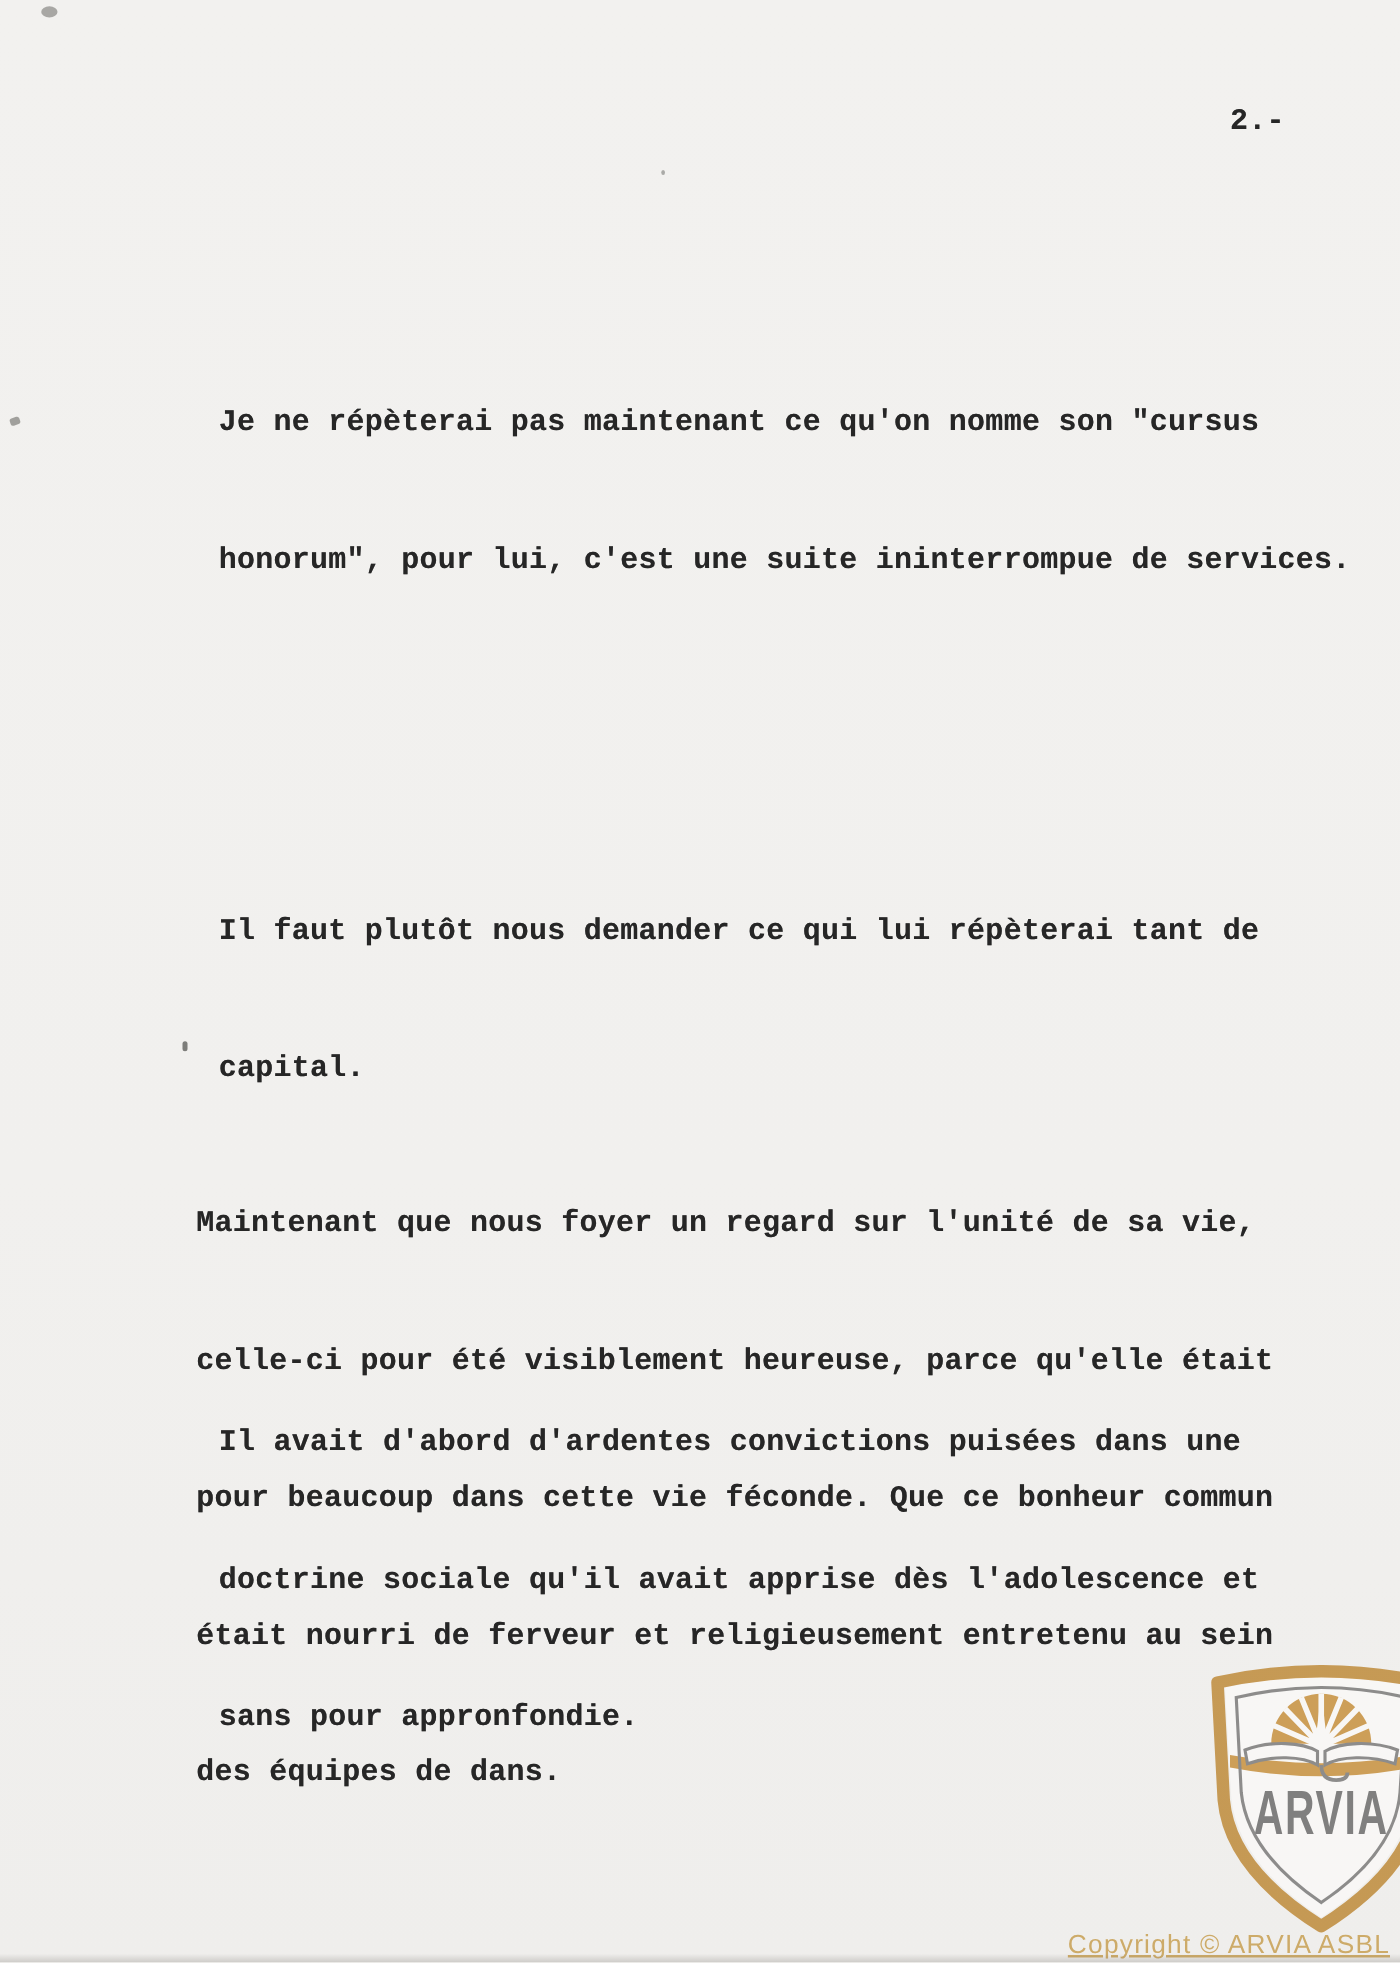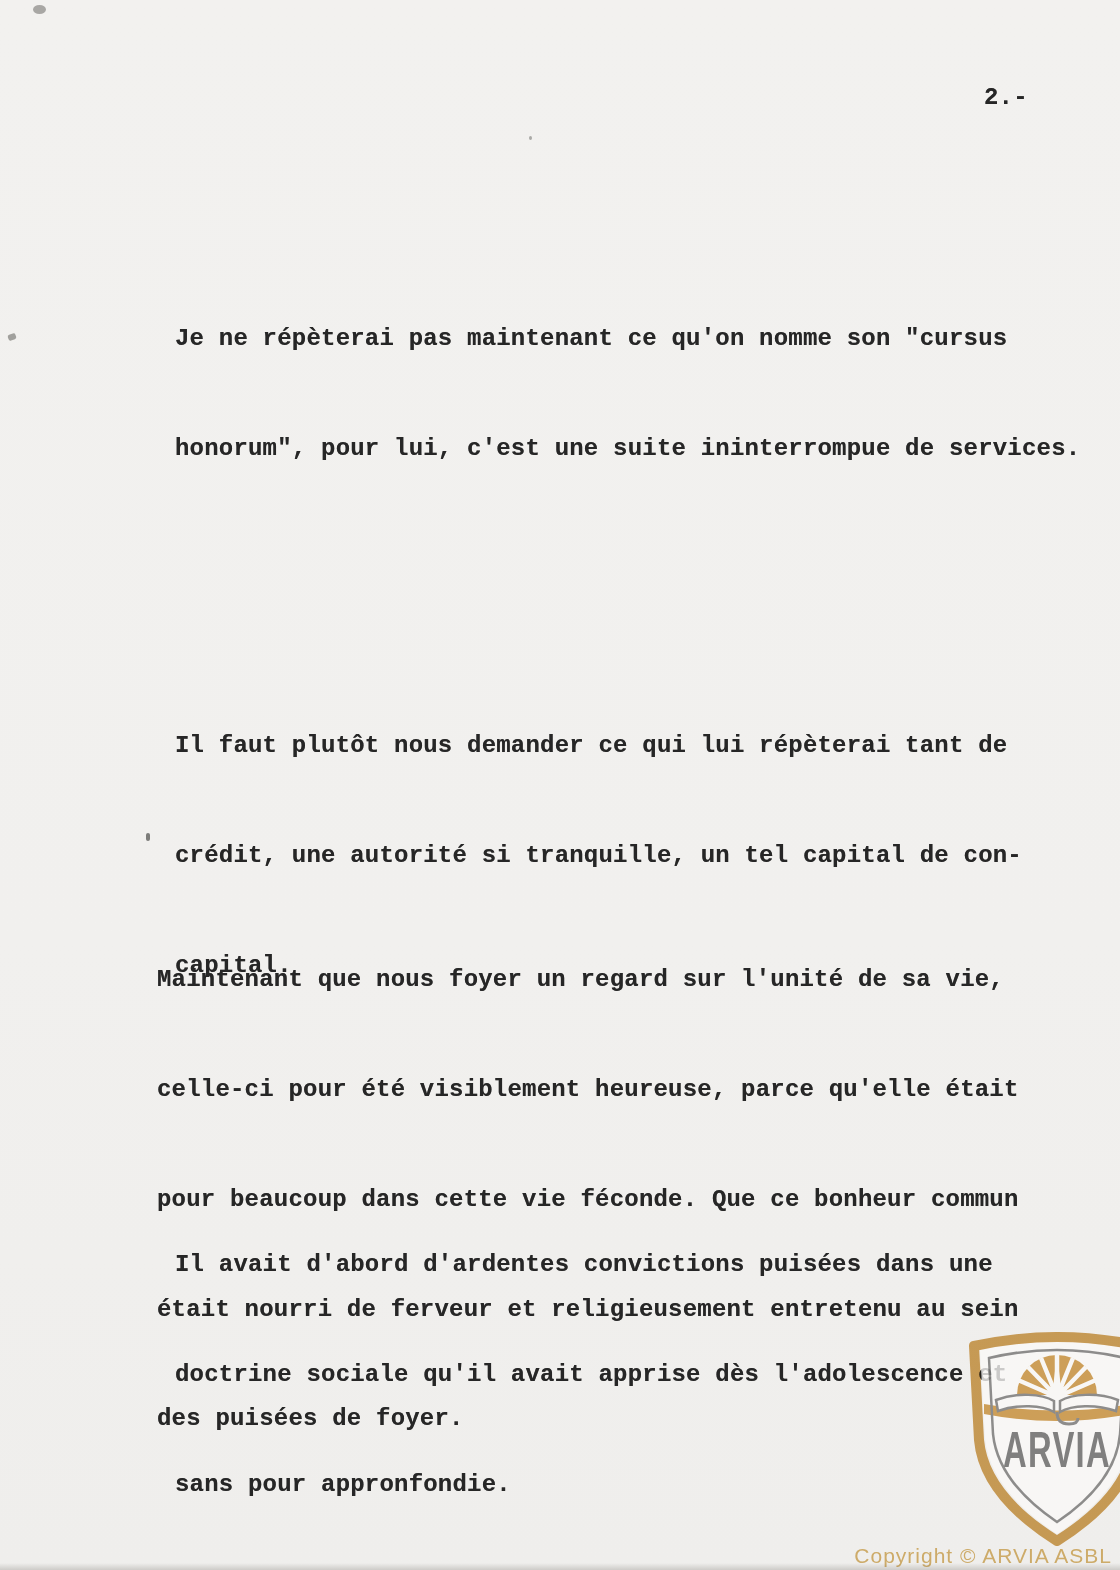--- a/index.html
+++ b/index.html
@@ -18,21 +18,21 @@
   .blockB{position:absolute;left:157px;top:889px;}
   .para{margin:0;}
   .para.p2{margin-top:41px;}
   .para.p3{margin-top:43px;}
   
   .wm{position:absolute;left:962px;top:1320px;width:190px;height:235px;}
   .wm svg{position:absolute;left:0;top:0;}
   .wm-lines{mix-blend-mode:multiply;opacity:0.96;}
   .wm-copyright{position:absolute;right:8px;top:1544px;
         font-family:"Liberation Sans",sans-serif;font-size:21px;
-        letter-spacing:1px;opacity:0.88;}
+        letter-spacing:1px;opacity:0.88;text-decoration:underline;}
   
   .speck{position:absolute;background:#8f8e8b;border-radius:50%;}
   .speck.s1{left:33px;top:5px;width:13px;height:9px;opacity:.75;}
   .speck.s2{left:8px;top:334px;width:8px;height:6px;opacity:.6;background:#6a6a66;border-radius:2px;transform:rotate(-20deg);}
   .speck.s3{left:146px;top:833px;width:4px;height:8px;opacity:.7;background:#4c4c49;border-radius:2px;}
   .speck.s4{left:529px;top:136px;width:3px;height:4px;opacity:.55;background:#6f6f6b;}
   .bottom-edge{position:absolute;left:0;bottom:0;width:100%;height:7px;
         background:linear-gradient(to bottom,rgba(0,0,0,0),rgba(85,80,72,0.22));}
 </style>
 </head>
@@ -42,21 +42,20 @@
 
   <div class="typed page-number">2.-</div>
 
   <div class="typed blockA">
     <div class="para p1">
       <div>Je ne répèterai pas maintenant ce qu'on nomme son "cursus</div>
       <div>honorum", pour lui, c'est une suite ininterrompue de services.</div>
     </div>
     <div class="para p2">
       <div>Il faut plutôt nous demander ce qui lui répèterai tant de</div>
-      <div>crédit, une autorité si tranquille, un tel capital de con-</div>
       <div>capital.</div>
     </div>
     <div class="para p3">
       <div>Il avait d'abord d'ardentes convictions puisées dans une</div>
       <div>doctrine sociale qu'il avait apprise dès l'adolescence et</div>
       <div>sans pour appronfondie.</div>
       
       
       
       
@@ -65,21 +64,21 @@
       
       
     </div>
   </div>
 
   <div class="typed blockB">
     <div>Maintenant que nous foyer un regard sur l'unité de sa vie,</div>
     <div>celle-ci pour été visiblement heureuse, parce qu'elle était</div>
     <div>pour beaucoup dans cette vie féconde. Que ce bonheur commun</div>
     <div>était nourri de ferveur et religieusement entretenu au sein</div>
-    <div>des puisées de foyer.</div>
+    <div>des équipes de dans.</div>
     
     
     
     
     
     
     
     
     
     

